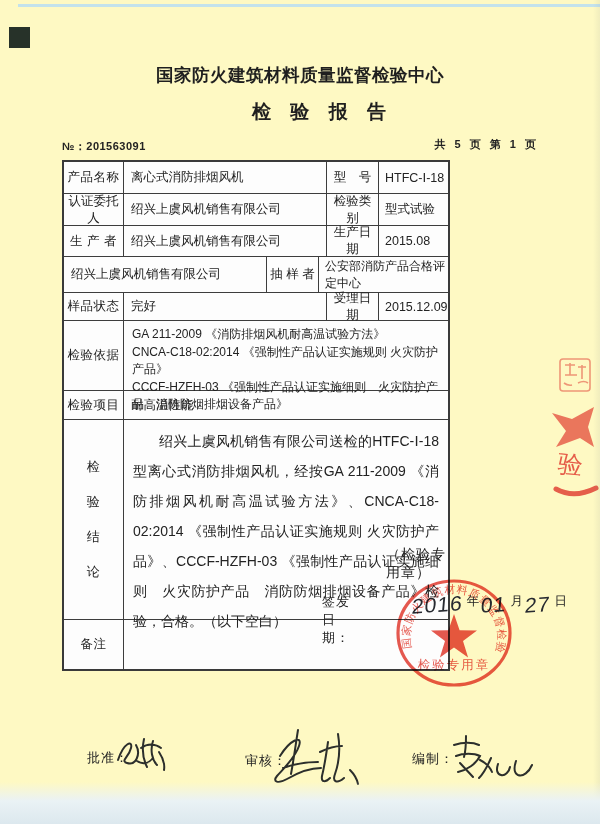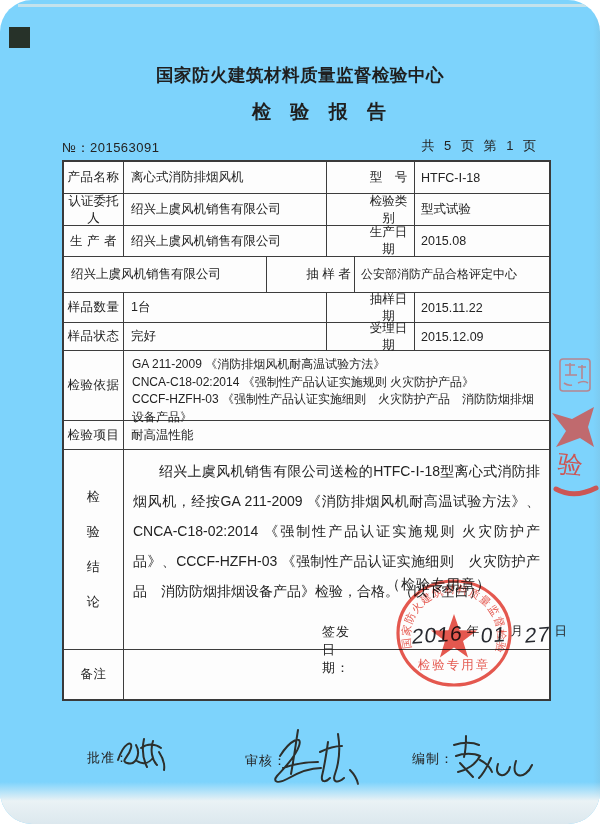--- a/index.html
+++ b/index.html
@@ -1,44 +1,44 @@
 <!DOCTYPE html>
 <html><head>
 <meta charset="utf-8">
 <style>
   * { margin:0; padding:0; box-sizing:border-box; }
   html,body { width:600px; height:824px; }
   body { font-family:"Liberation Sans","DejaVu Sans",sans-serif; background:#ffffff; position:relative; color:#232323; }
-  .page { position:absolute; inset:0; background:#7dd3fc; overflow:hidden;border-radius:32px; }
+  .page { position:absolute; inset:0; background:#fef9c3; overflow:hidden; }
 
   
   .scan-top-line { position:absolute; top:4px; left:18px; right:0; height:3px; background:#c3e2ec; }
   .scan-mark { position:absolute; left:9px; top:27px; width:21px; height:21px; background:#273229; }
   .scan-right-shadow { position:absolute; top:0; right:0; width:7px; height:100%;
       background:linear-gradient(to right,rgba(0,0,0,0),rgba(120,130,135,0.10)); }
   .scan-bottom-band { position:absolute; left:0; right:0; bottom:0; height:42px;
       background:linear-gradient(to bottom,rgba(253,253,253,0),#eaf2f5 45%,#dce8ee); }
 
   
   .org-title { position:absolute; top:63px; left:0; width:100%; text-align:center;
       font-size:17.5px; font-weight:bold; letter-spacing:0.5px; color:#1f1f1f; }
   .report-title { position:absolute; top:99px; left:0; width:100%; text-align:center;
       font-size:19px; font-weight:bold; letter-spacing:7px; color:#1f1f1f;padding-left:45px; }
-  .meta-line { position:absolute; top:139px; left:62px; width:489px; height:18px; font-size:13px; }
+  .meta-line { position:absolute; top:139px; left:62px; width:489px; height:18px; font-size:11px;font-weight:bold; }
   .report-no { position:absolute; left:0; top:0; letter-spacing:0.5px; }
   .page-info { position:absolute; right:12px; top:-2px; letter-spacing:3px; }
 
   
-  .report-table { position:absolute; left:62px; top:160px; width:489px; border:2px solid #3a3a3a; background:#fdfdfd; }
+  .report-table { position:absolute; left:62px; top:160px; width:388px; border:2px solid #3a3a3a; background:#fdfdfd; }
   .tr { display:flex; border-bottom:1px solid #3d3d3d; }
   .tr:last-child { border-bottom:none; }
   .td { border-right:1px solid #3d3d3d; font-size:12.5px; display:flex; align-items:center; }
   .td:last-child { border-right:none; }
   .lab { width:60px; justify-content:center; text-align:center; padding:0 1px; letter-spacing:0.5px; }
-  .lab2 { width:52px; justify-content:center; text-align:center; padding:8px 1px;margin-left:36px; }
+  .lab2 { width:52px; justify-content:center; text-align:center; padding:8px 1px; }
   .v1 { width:203px; padding-left:7px; }
   .v2 { flex:1; padding-left:6px; }
   .wide { flex:1; }
 
   .basis-cell { display:block; padding:5px 8px 4px; font-size:12px; line-height:17.5px; }
   .items-cell { padding-left:7px; }
 
   .concl-row { height:200px; }
   .concl-label { flex-direction:column; justify-content:center; gap:17px; font-size:13px; }
   .concl-cell { position:relative; display:block; }
@@ -103,26 +103,20 @@
     <div class="tr" style="height:31px">
       <div class="td lab">生 产 者</div>
       <div class="td v1">绍兴上虞风机销售有限公司</div>
       <div class="td lab2">生产日期</div>
       <div class="td v2">2015.08</div>
     </div>
     <div class="tr" style="height:36px">
       <div class="td v1">绍兴上虞风机销售有限公司</div>
       <div class="td lab2">抽 样 者</div>
       <div class="td v2" style="font-size:12px">公安部消防产品合格评定中心</div>
-    </div>
-    <div class="tr" style="height:30px">
-      <div class="td lab">样品数量</div>
-      <div class="td v1">1台</div>
-      <div class="td lab2">抽样日期</div>
-      <div class="td v2">2015.11.22</div>
     </div>
     <div class="tr" style="height:28px">
       <div class="td lab">样品状态</div>
       <div class="td v1">完好</div>
       <div class="td lab2">受理日期</div>
       <div class="td v2">2015.12.09</div>
     </div>
 
     <div class="tr" style="height:70px">
       <div class="td lab">检验依据</div>

